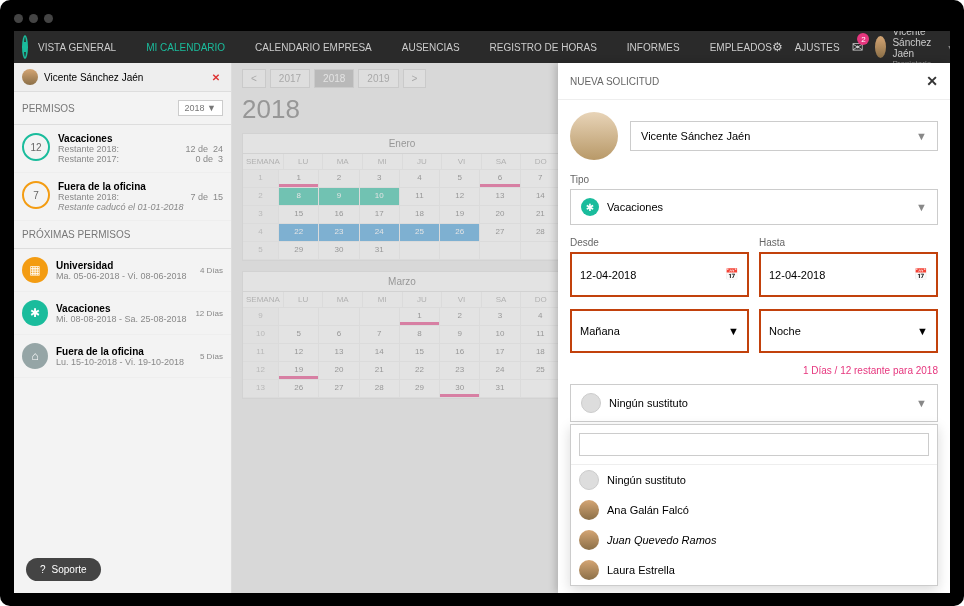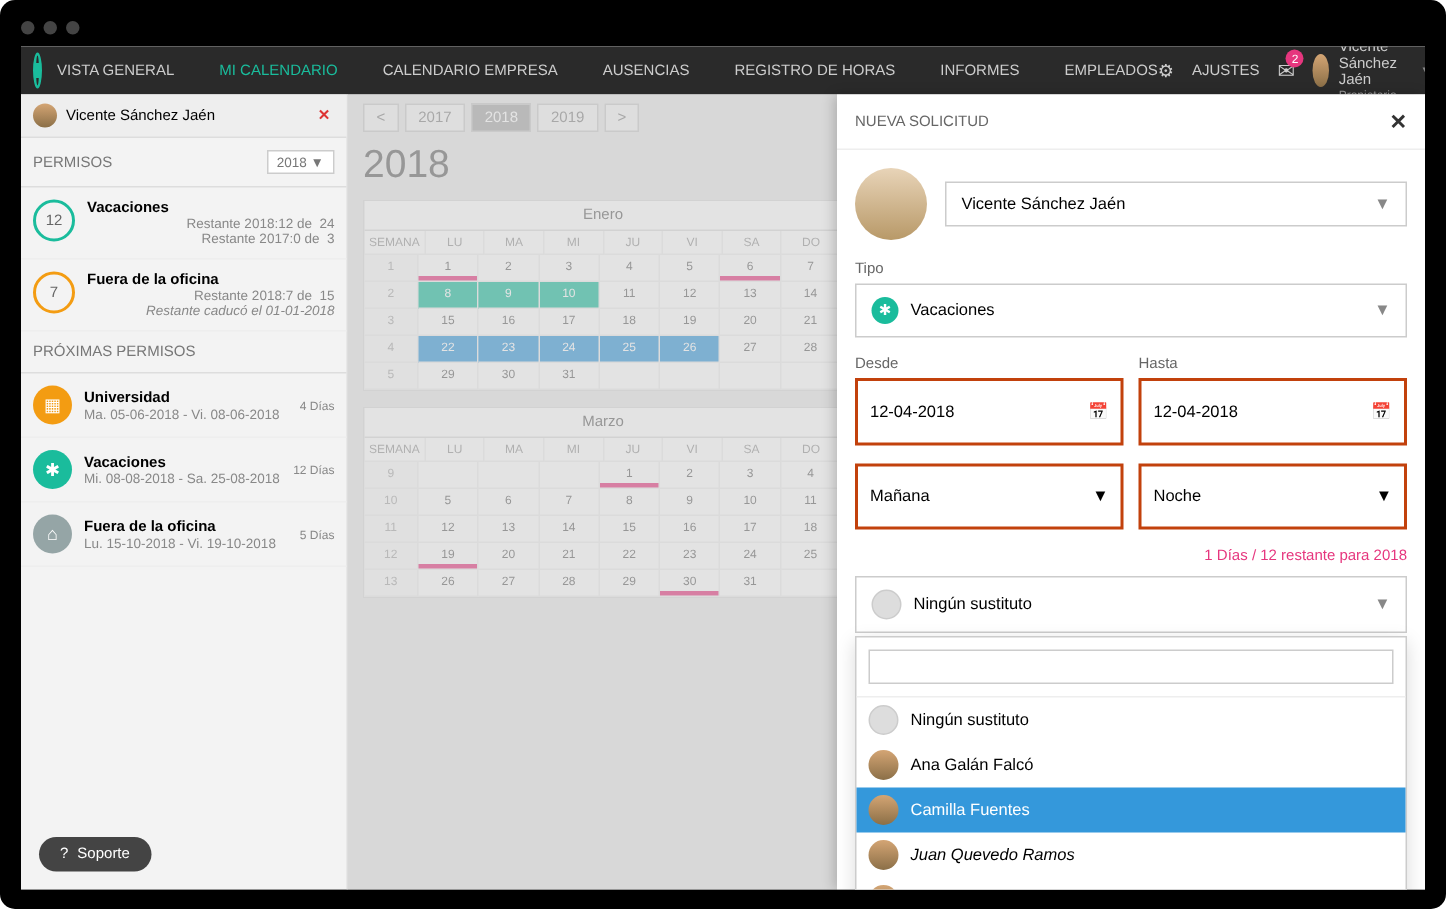--- a/index.html
+++ b/index.html
@@ -28,21 +28,21 @@
 .userbar{padding:6px 8px;display:flex;align-items:center;gap:6px;border-bottom:1px solid #ddd;background:#eee}
 .userbar .avatar{width:16px;height:16px}
 .userbar .close{margin-left:auto;color:#d33;font-weight:bold;cursor:pointer;width:14px;height:14px;border-radius:50%;display:flex;align-items:center;justify-content:center}
 .secthead{padding:8px;display:flex;align-items:center;justify-content:space-between;color:#777;border-bottom:1px solid #ddd}
 .yearsel{border:1px solid #ccc;padding:2px 6px;font-size:9px;background:#fff}
 .permit{padding:8px;display:flex;gap:8px;border-bottom:1px solid #eee}
 .ring{width:28px;height:28px;border-radius:50%;border:2px solid #1abc9c;display:flex;align-items:center;justify-content:center;font-size:10px;color:#666}
 .ring.orange{border-color:#f39c12}
 .pdata{flex:1}
 .pname{font-weight:bold;font-size:10px}
-.prow{display:flex;justify-content:flex-end;color:#888;font-size:9px}
+.prow{display:flex;justify-content:space-between;color:#888;font-size:9px}
 .italic{font-style:italic}
 .abs{padding:8px;display:flex;gap:8px;align-items:center;border-bottom:1px solid #eee}
 .abicon{width:26px;height:26px;border-radius:50%;display:flex;align-items:center;justify-content:center;color:#fff;font-size:12px}
 .ic-orange{background:#f39c12}
 .ic-teal{background:#1abc9c}
 .ic-gray{background:#95a5a6}
 .abname{font-weight:bold;font-size:10px}
 .abdates{color:#888;font-size:9px}
 .abdays{margin-left:auto;font-size:8px;color:#888}
 .main{flex:1;background:#e8e8e8;position:relative}
@@ -426,24 +426,20 @@
                 <div class="ddsearch"><input type="text" style=""></div>
                 <div id="ddopts">
                     <div class="dditem">
                       <div class="ddav empty"></div>
                       <span>Ningún sustituto</span>
                     </div>
                     <div class="dditem">
                       <div class="ddav"></div>
                       <span>Ana Galán Falcó</span>
                     </div>
-                    <div class="dditem hl">
-                      <div class="ddav"></div>
-                      <span>Camilla Fuentes</span>
-                    </div>
                     <div class="dditem it">
                       <div class="ddav"></div>
                       <span>Juan Quevedo Ramos</span>
                     </div>
                     <div class="dditem">
                       <div class="ddav"></div>
                       <span>Laura Estrella</span>
                     </div>
                   </div>
               </div>

